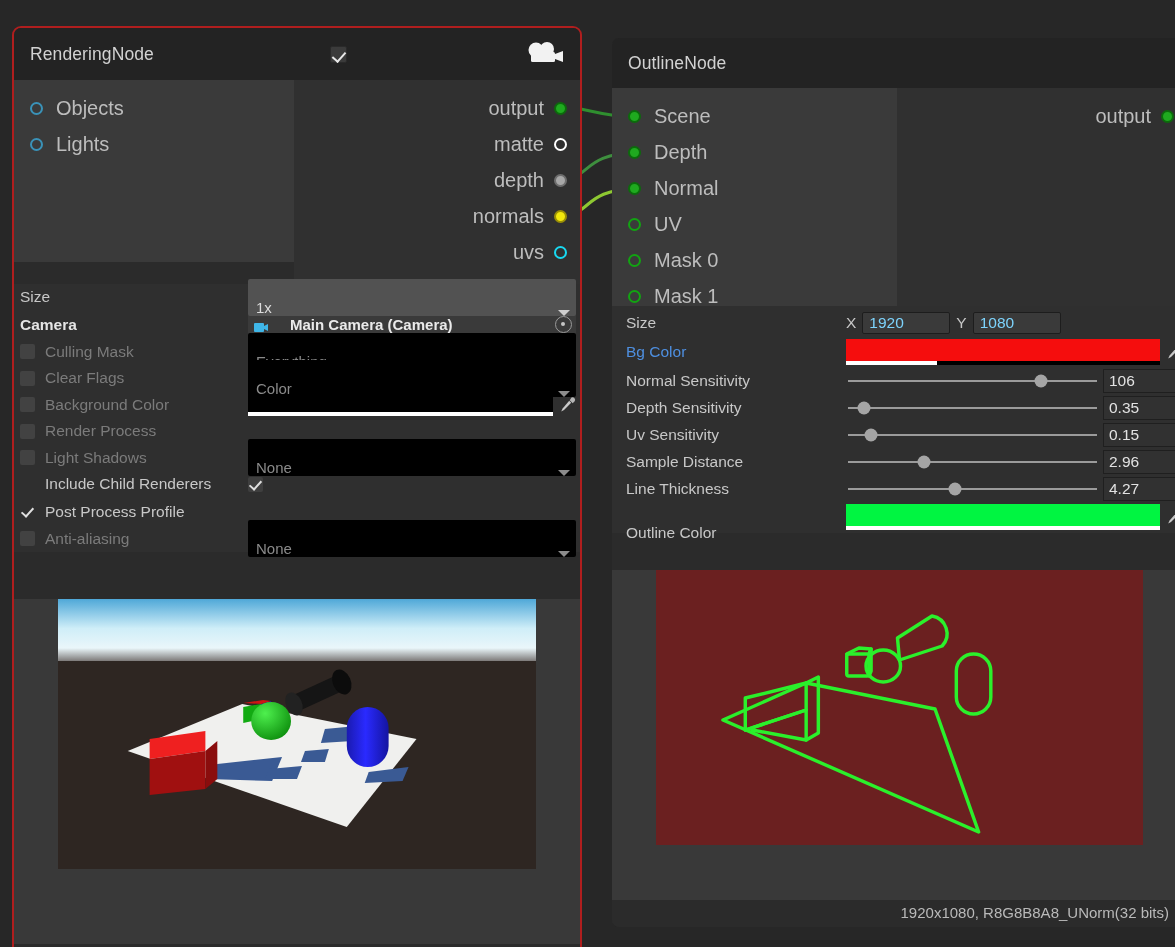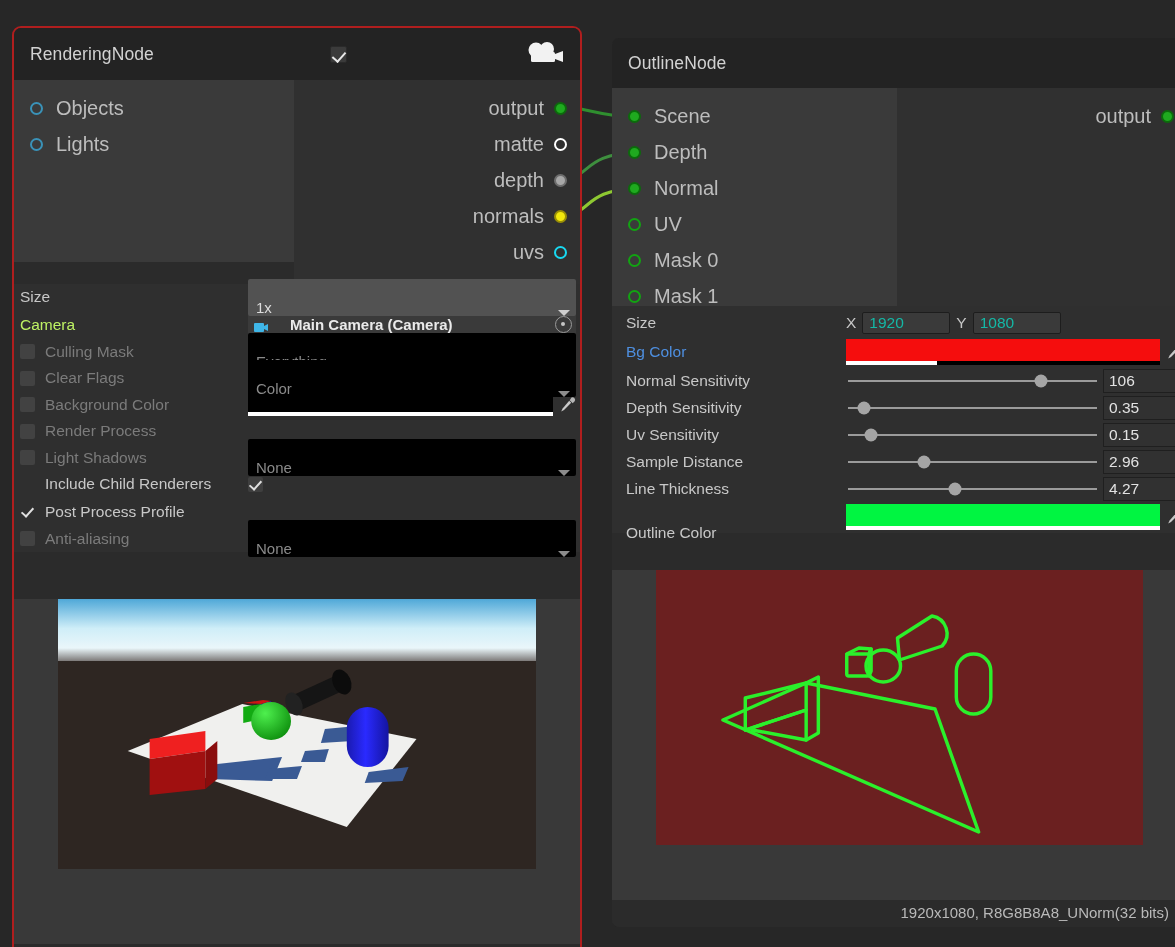--- a/index.html
+++ b/index.html
@@ -52,21 +52,21 @@
   .dot-ring-cyan { border: 2.6px solid #18d8f0; background: transparent; }
   .dot-fill-green { background: #1faa1f; border: 2px solid #0c6b0c; }
   .dot-fill-gray { background: #a8a8a8; border: 2px solid #6d6d6d; }
   .dot-fill-yellow { background: #f2e80c; border: 2px solid #9a8f06; }
 
   
   .props { background: #2f2f2f; padding: 0; }
   .prow { display: flex; align-items: center; height: 26.5px; padding: 0 4px 0 6px; }
   .prow .lbl { font-size: 15.5px; color: #c8c8c8; white-space: nowrap; }
   .prow .lbl.dim { color: #7b7b7b; }
-  .prow .lbl.bold { color: #bef264; font-weight: normal; }
+  .prow .lbl.bold { color: #e5e5e5; font-weight: bold; }
   .prow .lbl.accent { color: #4e8fe0; }
   .lcol { width: 228px; display: flex; align-items: center; flex: none; }
   .lcol-o { width: 228px; display: flex; align-items: center; flex: none; }
   .cbox {
     width: 15px; height: 15px; background: #424242; border-radius: 2px;
     margin-right: 10px; flex: none; position: relative;
   }
   .cbox.empty { background: transparent; }
   .cbox.tick { background: transparent; }
   .cbox.tick::after {
@@ -122,21 +122,21 @@
     content: ""; position: absolute; left: 4px; top: 1px;
     width: 5px; height: 10px; border: solid #e0e0e0;
     border-width: 0 2px 2px 0; transform: rotate(42deg);
   }
 
   
   .xy { flex: 1; display: flex; align-items: center; gap: 6px; }
   .xy .ax { color: #c8c8c8; font-size: 15.5px; }
   .xy .num {
     width: 88px; height: 22px; background: #3a3a3a; border: 1px solid #1d1d1d;
-    border-radius: 2px; color: #14b8a6; font-size: 15.5px;
+    border-radius: 2px; color: #7dd3fc; font-size: 15.5px;
     display: flex; align-items: center; padding-left: 6px;
   }
 
   
   .srow { flex: 1; display: flex; align-items: center; gap: 0; }
   .slider { flex: 1; height: 22px; position: relative; margin-right: 4px; }
   .slider .track {
     position: absolute; left: 2px; right: 2px; top: 50%; height: 2px;
     background: #9b9b9b; transform: translateY(-50%);
   }

